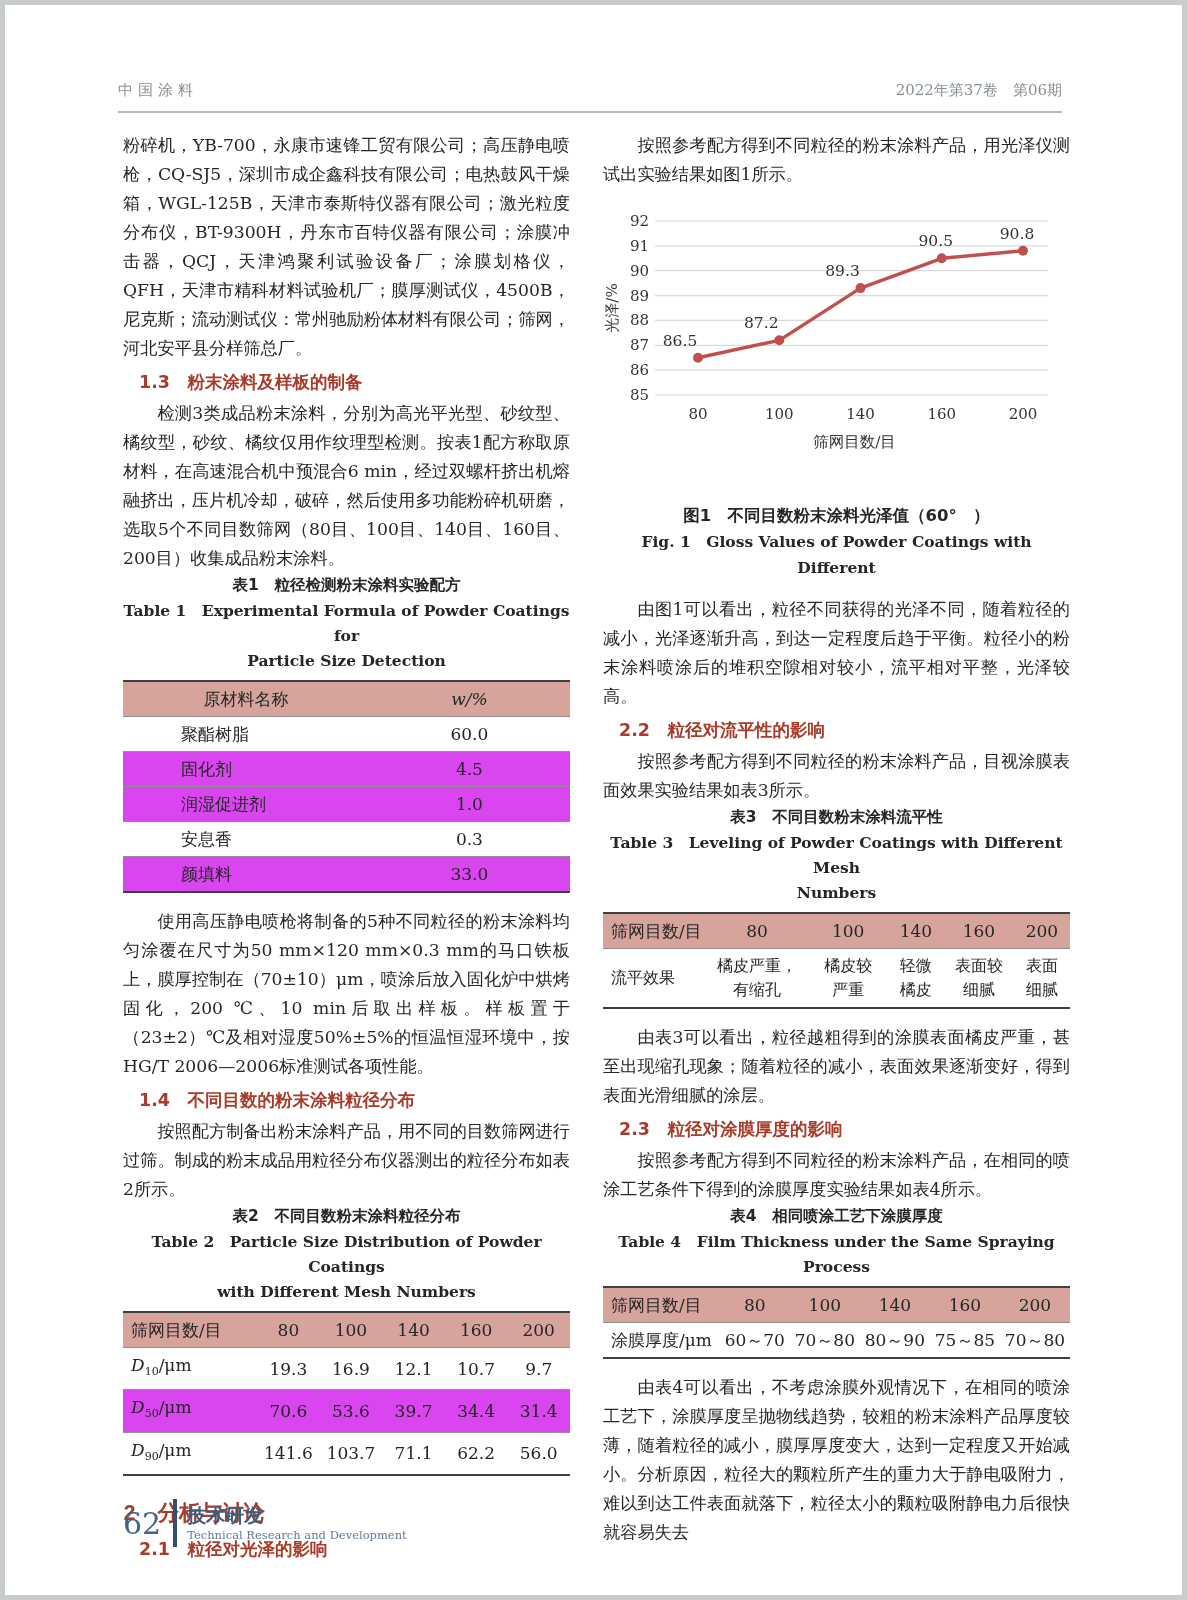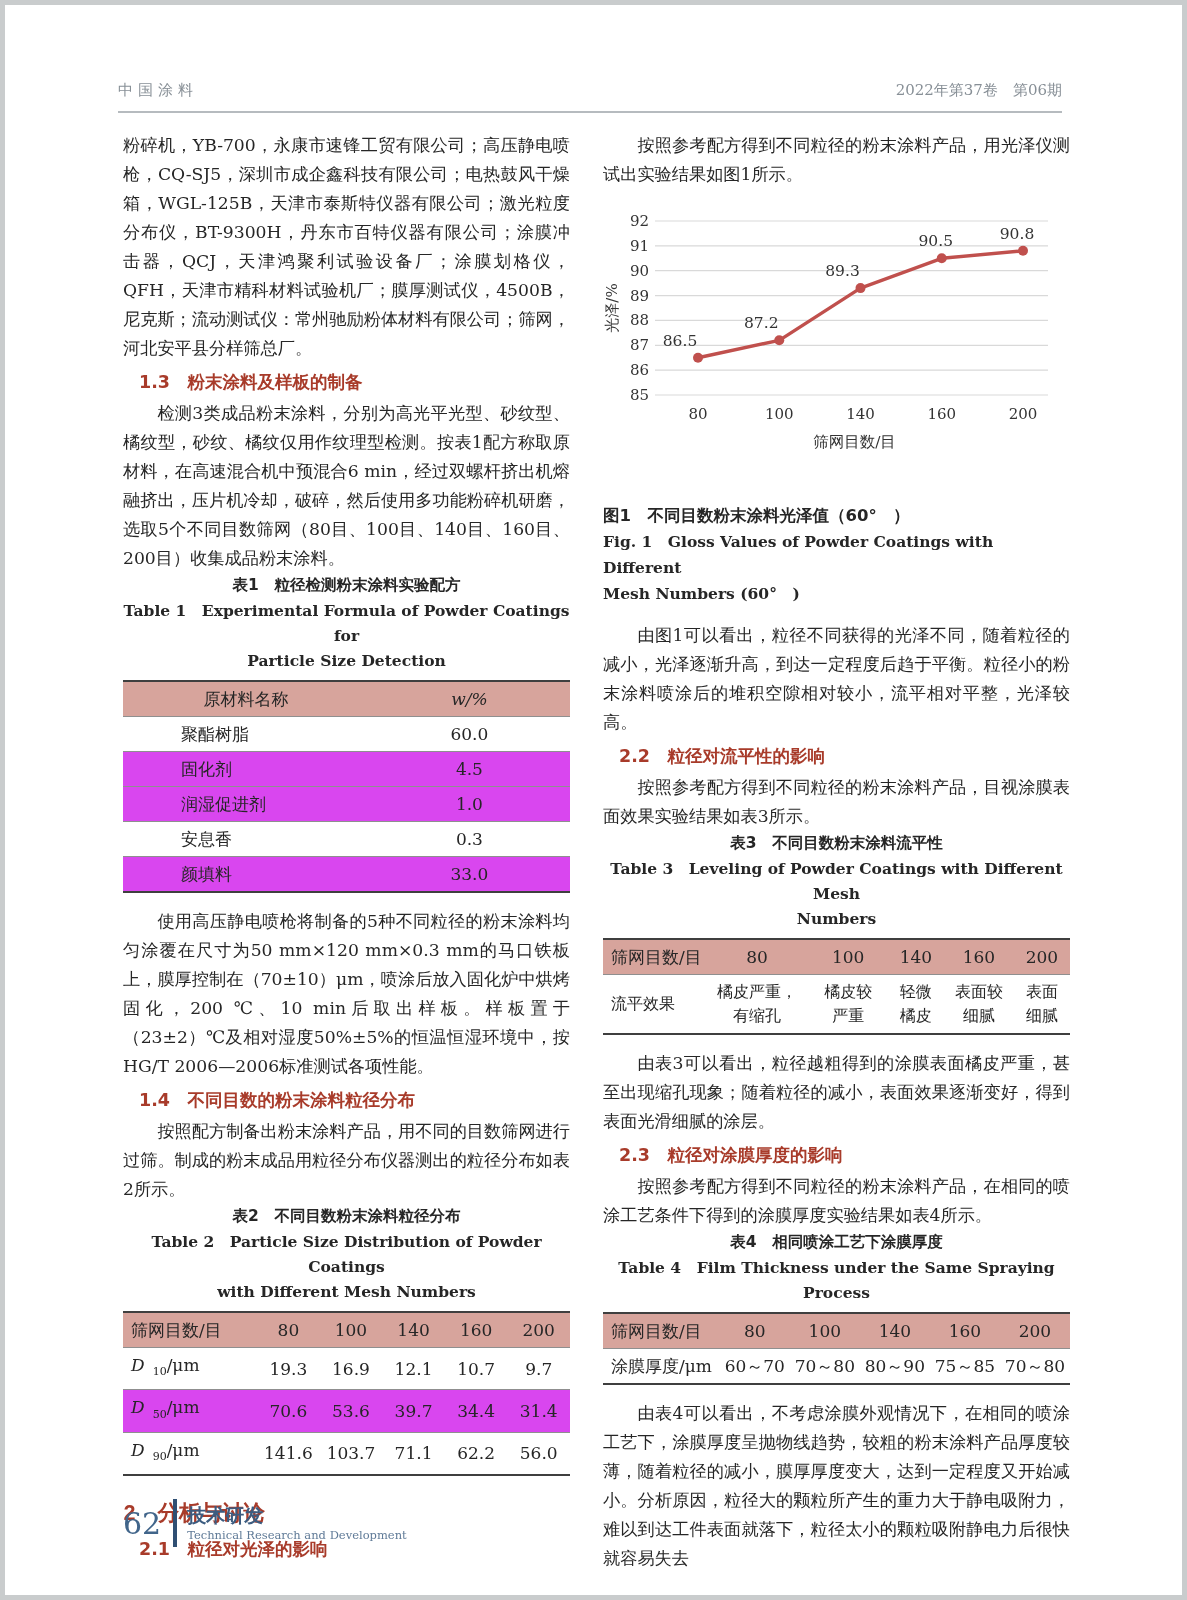--- a/index.html
+++ b/index.html
@@ -31,25 +31,25 @@
         font-size:17px;margin-bottom:14px;table-layout:fixed;}
   td,th{padding:5px 4px;font-weight:normal;text-align:center;line-height:24px;}
   tr{border-bottom:1px solid #8f8f8f;}
   tr:last-child{border-bottom:none;}
   .row-dark{background:#d7a49c;}
   .row-light{background:#d946ef;}
   .cell-left{text-align:left;}
   .pl-big{padding-left:58px;}
   .pl-sm{padding-left:8px;}
   .dlbl i{font-style:italic;}
-  .dlbl sub{font-size:11px;margin-left:8px;}
+  .dlbl sub{font-size:11px;}
   .small-cells td{font-size:16px;padding:5px 8px;}
   
   .fig{margin:14px 0 10px;}
-  .figcap{font-weight:bold;margin:4px 0 14px;line-height:26px;}
+  .figcap{text-align:center;font-weight:bold;margin:4px 0 14px;line-height:26px;}
   .figcap .cn{font-family:"DejaVu Sans","Liberation Sans",sans-serif;font-size:16.5px;display:block;}
   .figcap .en{font-size:15.5px;display:block;}
   
   .footer{position:absolute;left:118px;top:1494px;display:flex;align-items:center;}
   .footer .num{font-size:30px;color:#41658a;margin-right:12px;}
   .footer .bar{width:4px;height:48px;background:#2f4f73;margin-right:10px;}
   .footer .cn{font-family:"DejaVu Sans","Liberation Sans",sans-serif;font-size:19px;font-weight:bold;color:#3c5c80;line-height:24px;}
   .footer .en{font-size:11.5px;color:#5f7a97;line-height:16px;}
 </style>
 </head>
@@ -211,21 +211,20 @@
             <text x="95" y="216" text-anchor="middle" font-size="15" fill="#333333" font-family="&quot;DejaVu Serif&quot;,&quot;Liberation Serif&quot;,serif">80</text>
             <text x="176.25" y="216" text-anchor="middle" font-size="15" fill="#333333" font-family="&quot;DejaVu Serif&quot;,&quot;Liberation Serif&quot;,serif">100</text>
             <text x="257.5" y="216" text-anchor="middle" font-size="15" fill="#333333" font-family="&quot;DejaVu Serif&quot;,&quot;Liberation Serif&quot;,serif">140</text>
             <text x="338.75" y="216" text-anchor="middle" font-size="15" fill="#333333" font-family="&quot;DejaVu Serif&quot;,&quot;Liberation Serif&quot;,serif">160</text>
             <text x="420" y="216" text-anchor="middle" font-size="15" fill="#333333" font-family="&quot;DejaVu Serif&quot;,&quot;Liberation Serif&quot;,serif">200</text>
             <text x="251.5" y="244" text-anchor="middle" font-size="15.5" fill="#333333" font-family="&quot;DejaVu Serif&quot;,&quot;Liberation Serif&quot;,serif">筛网目数/目</text>
           </svg>
         <div class="figcap">
           <span class="cn">图1　不同目数粉末涂料光泽值（60°　）</span>
           <span class="en">Fig. 1　Gloss Values of Powder Coatings with Different</span>
-          <span class="en">Mesh Numbers (60°　)</span>
         </div>
       </div>
 
       <p class="body indent">由图1可以看出，粒径不同获得的光泽不同，随着粒径的减小，光泽逐渐升高，到达一定程度后趋于平衡。粒径小的粉末涂料喷涂后的堆积空隙相对较小，流平相对平整，光泽较高。</p>
 
       <div class="h-red">2.2　粒径对流平性的影响</div>
 
       <p class="body indent">按照参考配方得到不同粒径的粉末涂料产品，目视涂膜表面效果实验结果如表3所示。</p>
 
       <div class="cap">

